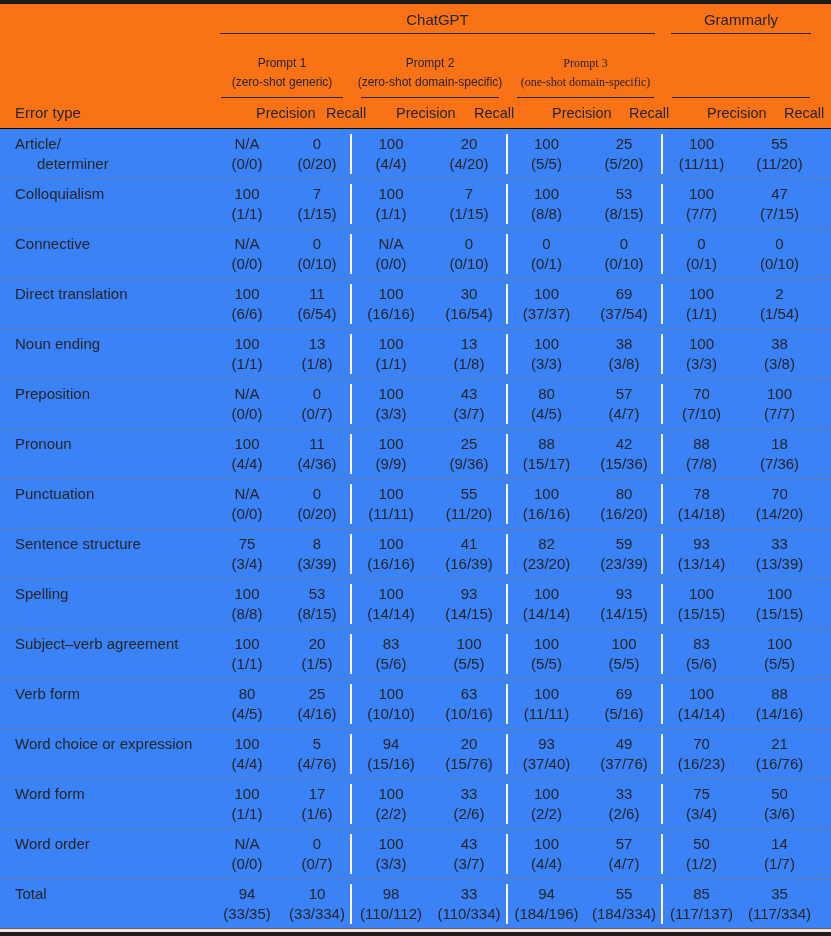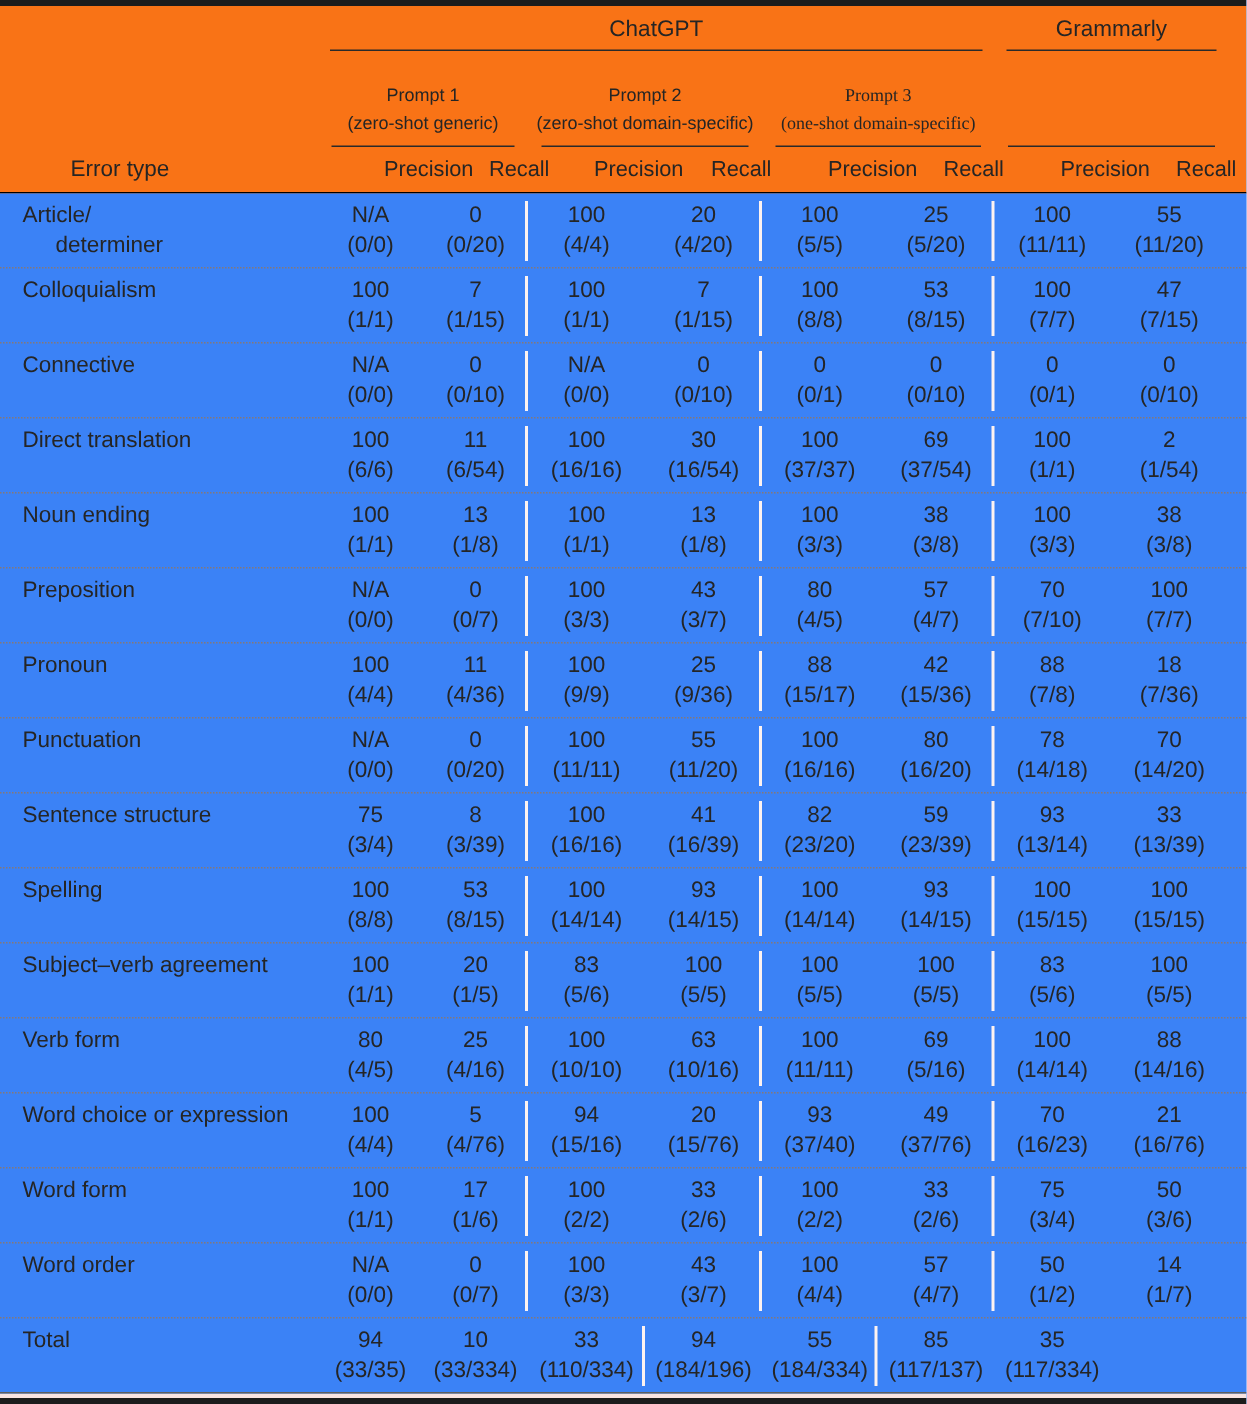--- a/index.html
+++ b/index.html
@@ -31,21 +31,20 @@
   .hgroup-rule { height: 0; border-bottom: 1.5px solid #2a2a2a; margin: 5px 8px 0; }
   .pgroup { display: flex; flex-direction: column; justify-content: flex-end; }
   .pgroup-label { text-align: center; font-size: 12px; line-height: 19px; padding: 6px 4px 0; }
   .pgroup-rule { height: 0; border-bottom: 1.5px solid #2a2a2a; margin: 5px 9px 0; }
   .hrowB > .pgroup { min-height: 64px; }
   .hrowC { align-items: end; }
   .corner {
     font-size: 15px;
     padding: 6px 2px 7px 3px;
     text-align: left;
-    margin-left: 32px;
   }
   .metric {
     font-size: 14.5px;
     text-align: left;
     padding: 6px 0 7px;
     margin-left: 44px;
   }
 
   
   .tbody {
@@ -685,20 +684,24 @@
           <div>Total</div>
         </div>
         <div class="cell val">
           <div>94</div>
           <div class="frac">(33/35)</div>
         </div>
         <div class="cell val">
           <div>10</div>
           <div class="frac">(33/334)</div>
         </div>
+        <div class="cell val gstart">
+          <div>98</div>
+          <div class="frac">(110/112)</div>
+        </div>
         <div class="cell val">
           <div>33</div>
           <div class="frac">(110/334)</div>
         </div>
         <div class="cell val gstart">
           <div>94</div>
           <div class="frac">(184/196)</div>
         </div>
         <div class="cell val">
           <div>55</div>

